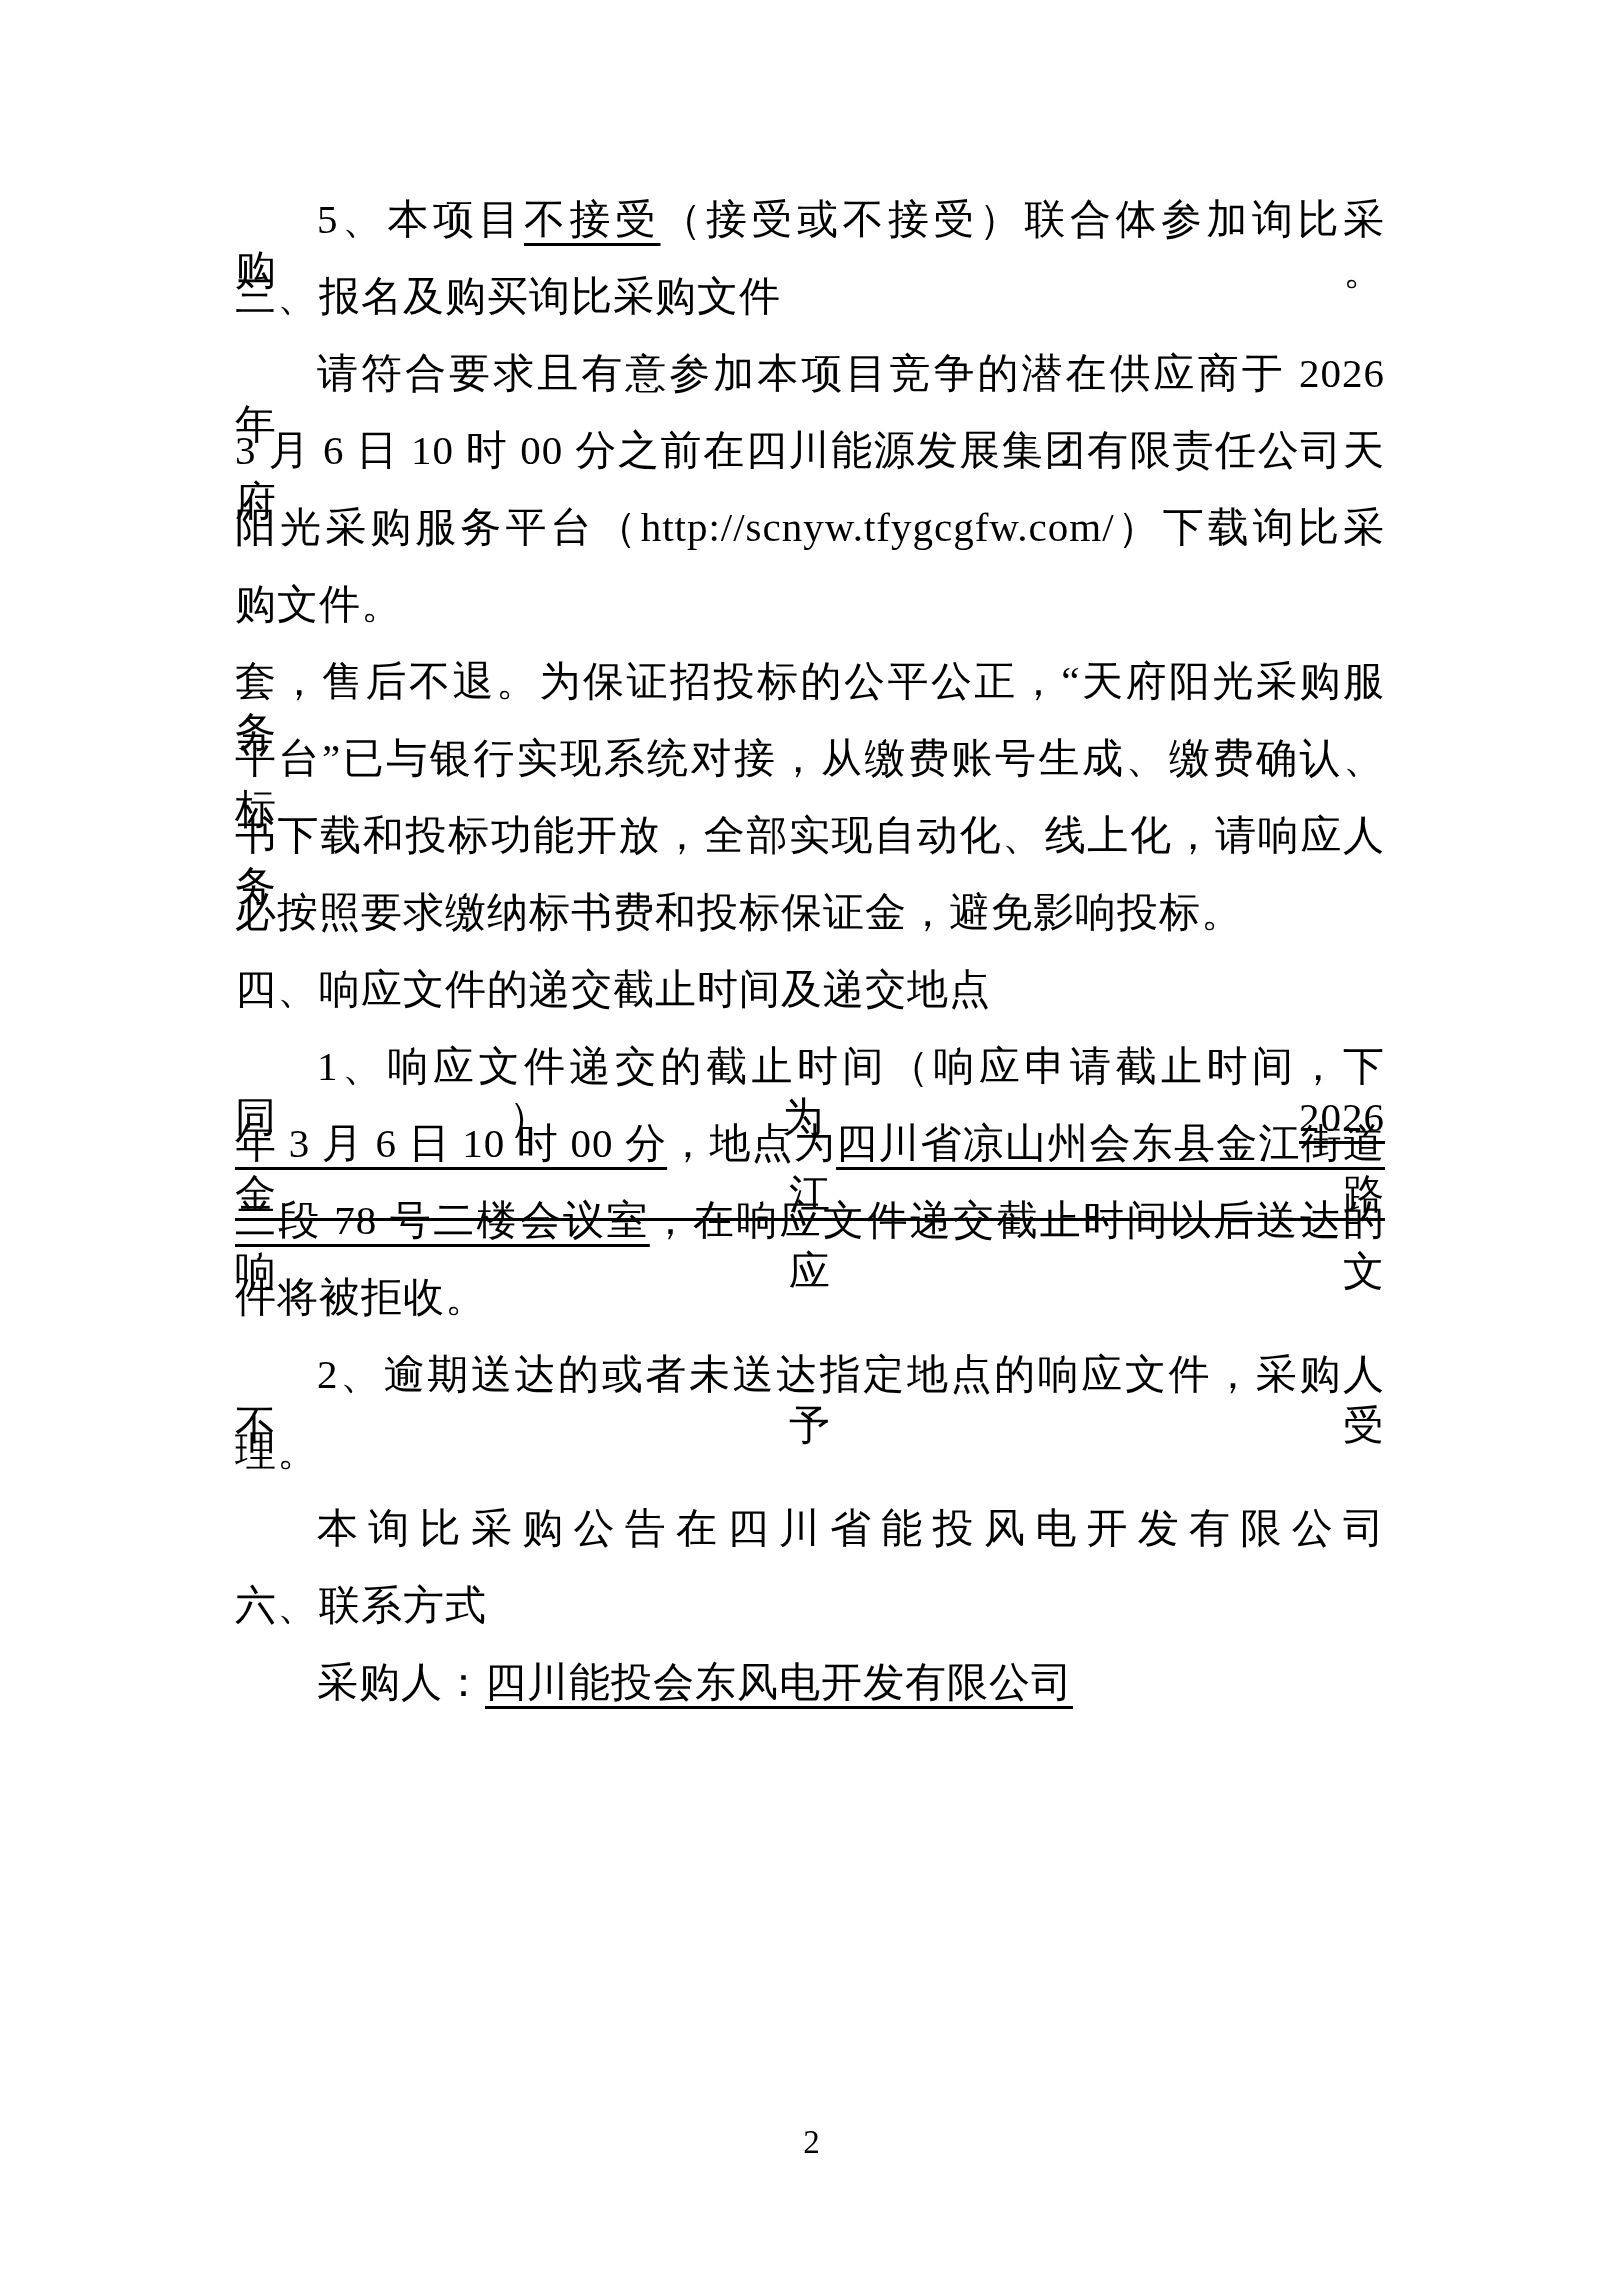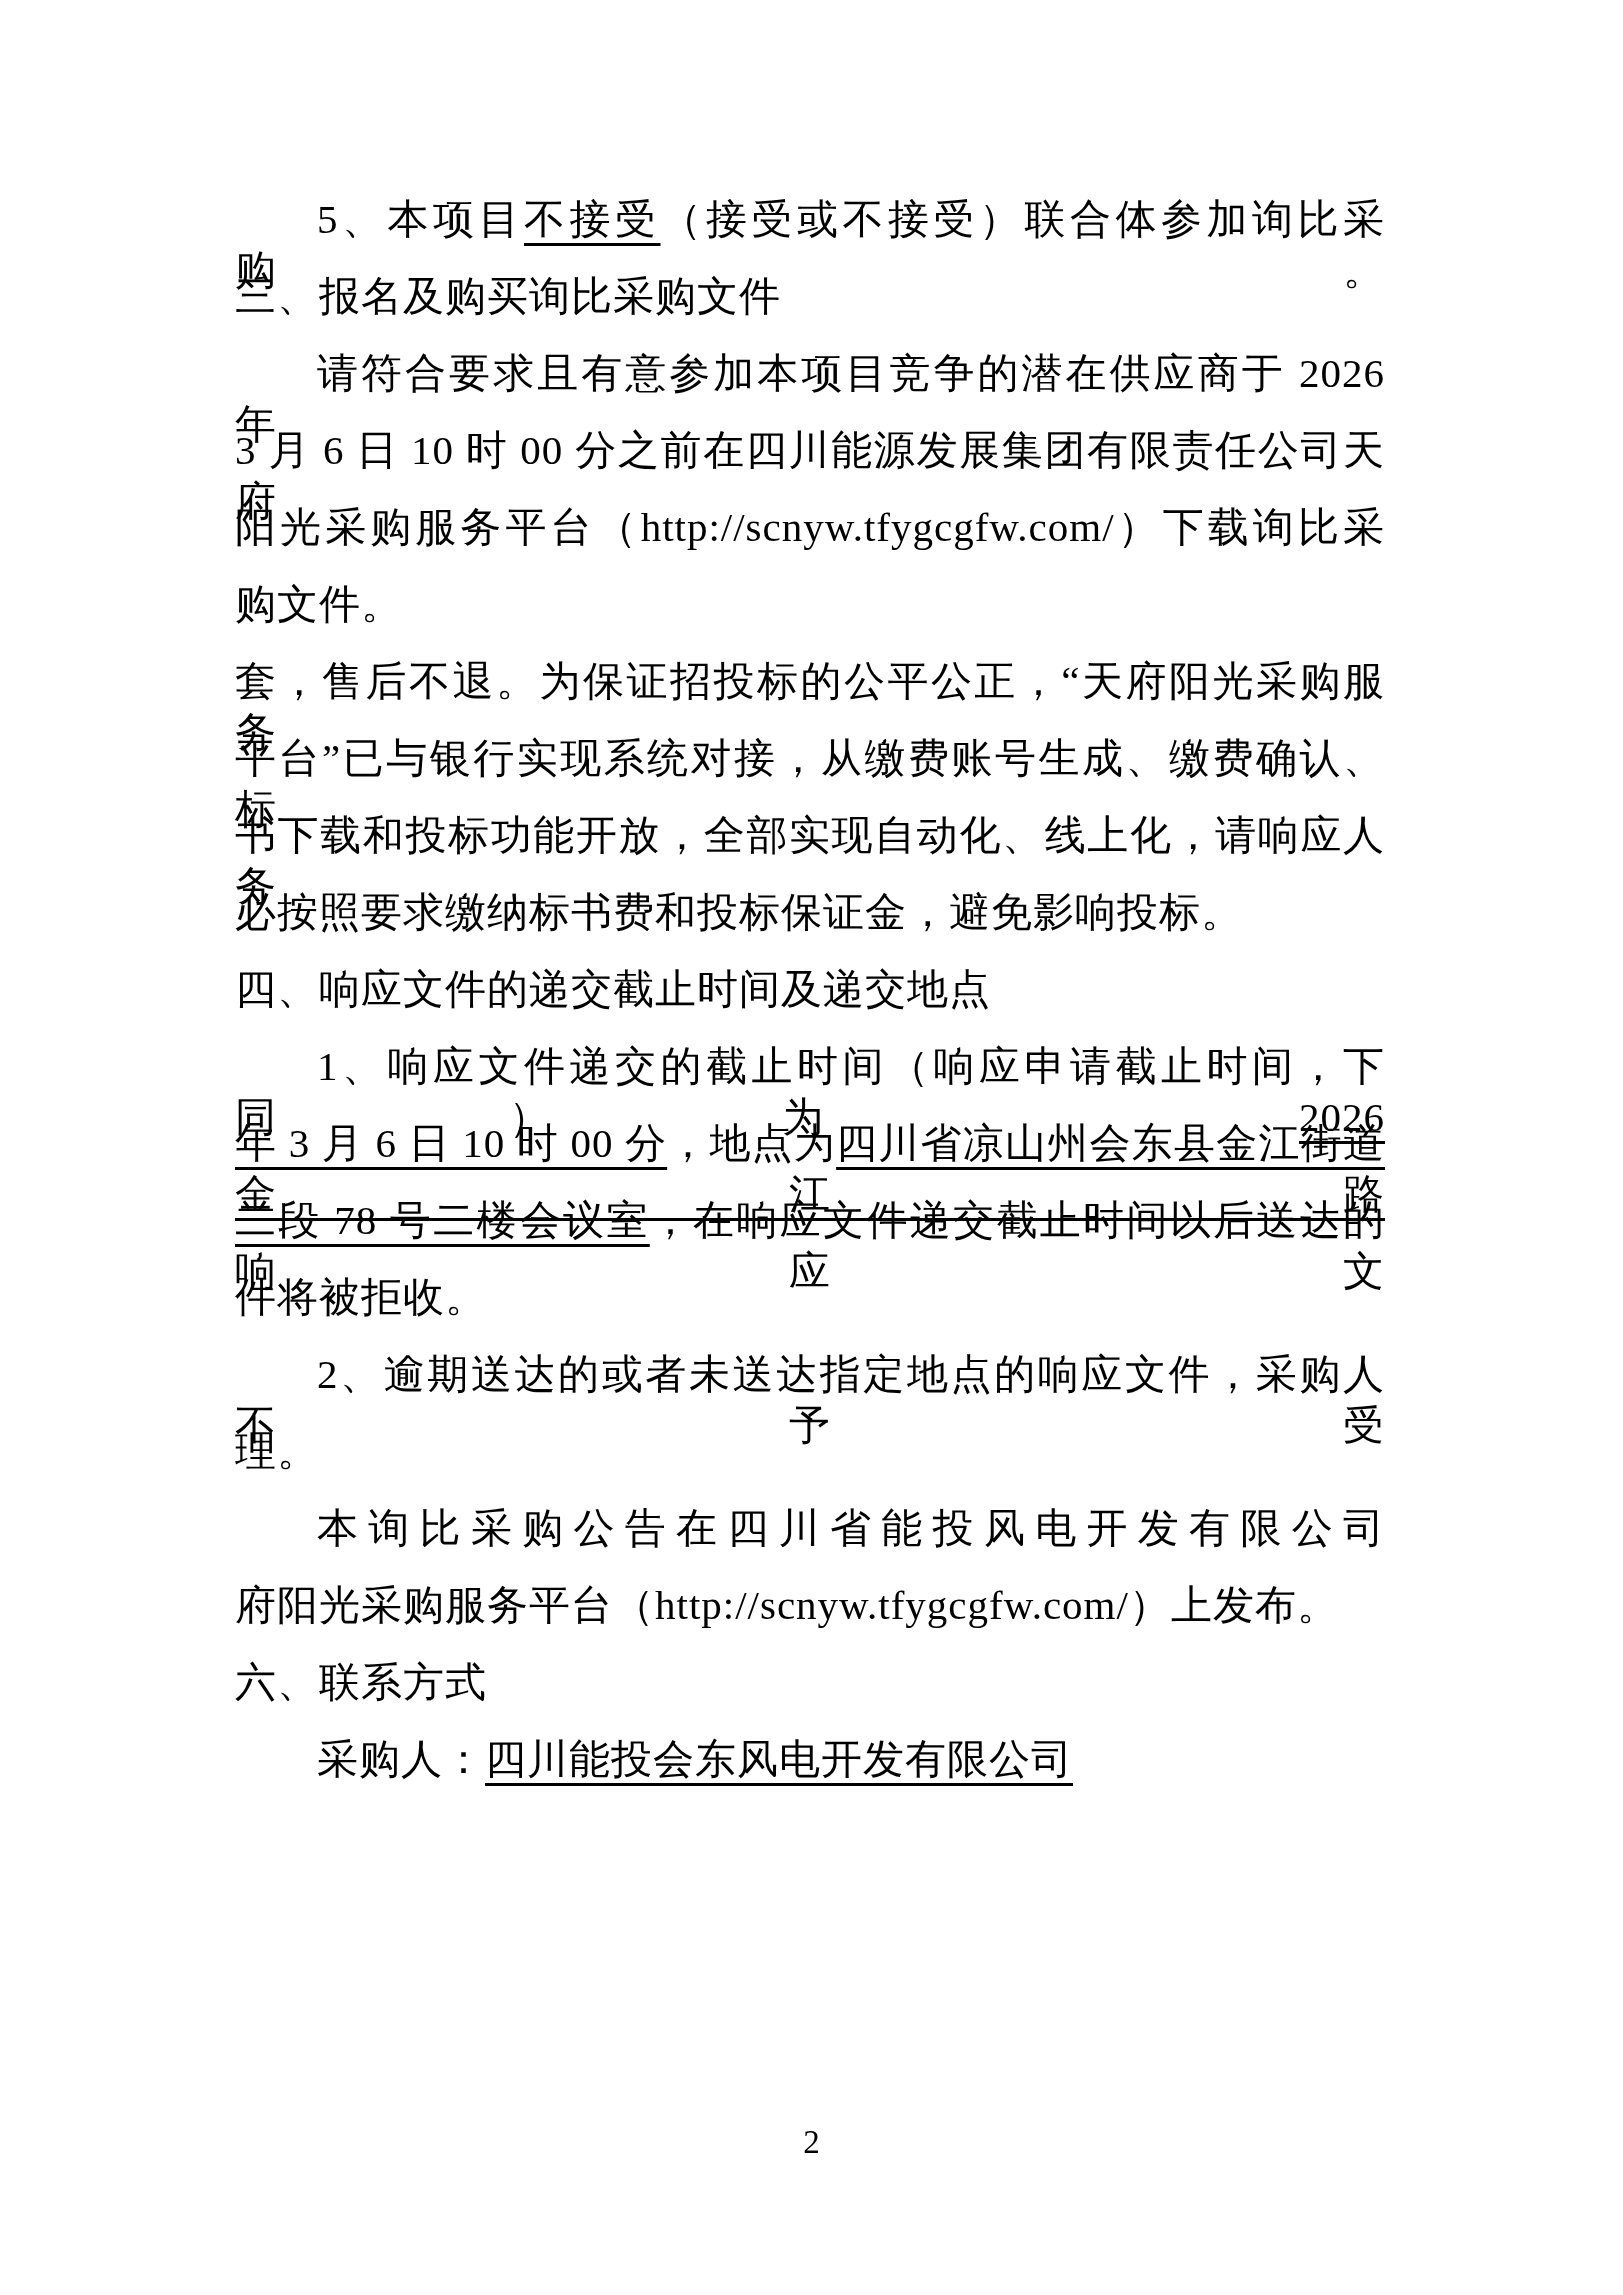--- a/index.html
+++ b/index.html
@@ -71,19 +71,18 @@
       <div class="line jst"><span>书下载和投标功能开放，全部实现自动化、线上化，请响应人务</span></div>
       <div class="line"><span>必按照要求缴纳标书费和投标保证金，避免影响投标。</span></div>
       <div class="line heading"><span>四、响应文件的递交截止时间及递交地点</span></div>
       <div class="line ind jst"><span>1、响应文件递交的截止时间（响应申请截止时间，下同）为 </span><span class="u">2026</span></div>
       <div class="line jst"><span class="u">年 3 月 6 日 10 时 00 分</span><span>，地点为</span><span class="u">四川省凉山州会东县金江街道金江路</span></div>
       <div class="line jst"><span class="u">二段 78 号二楼会议室</span><span>，在响应文件递交截止时间以后送达的响应文</span></div>
       <div class="line"><span>件将被拒收。</span></div>
       <div class="line ind jst"><span>2、逾期送达的或者未送达指定地点的响应文件，采购人不予受</span></div>
       <div class="line"><span>理。</span></div>
       <div class="line ind jst"><span>本询比采购公告在四川省能投风电开发有限公司</span></div>
-      <div class="line"><span>府阳光采购服务平台（http://scnyw.tfygcgfw.com/）上发布。</span></div>
       <div class="line heading"><span>六、联系方式</span></div>
       <div class="line ind"><span>采购人：</span><span class="u">四川能投会东风电开发有限公司</span></div>
     </main>
   <div class="page-num">2</div>
 </div>
 
 
 </body></html>

